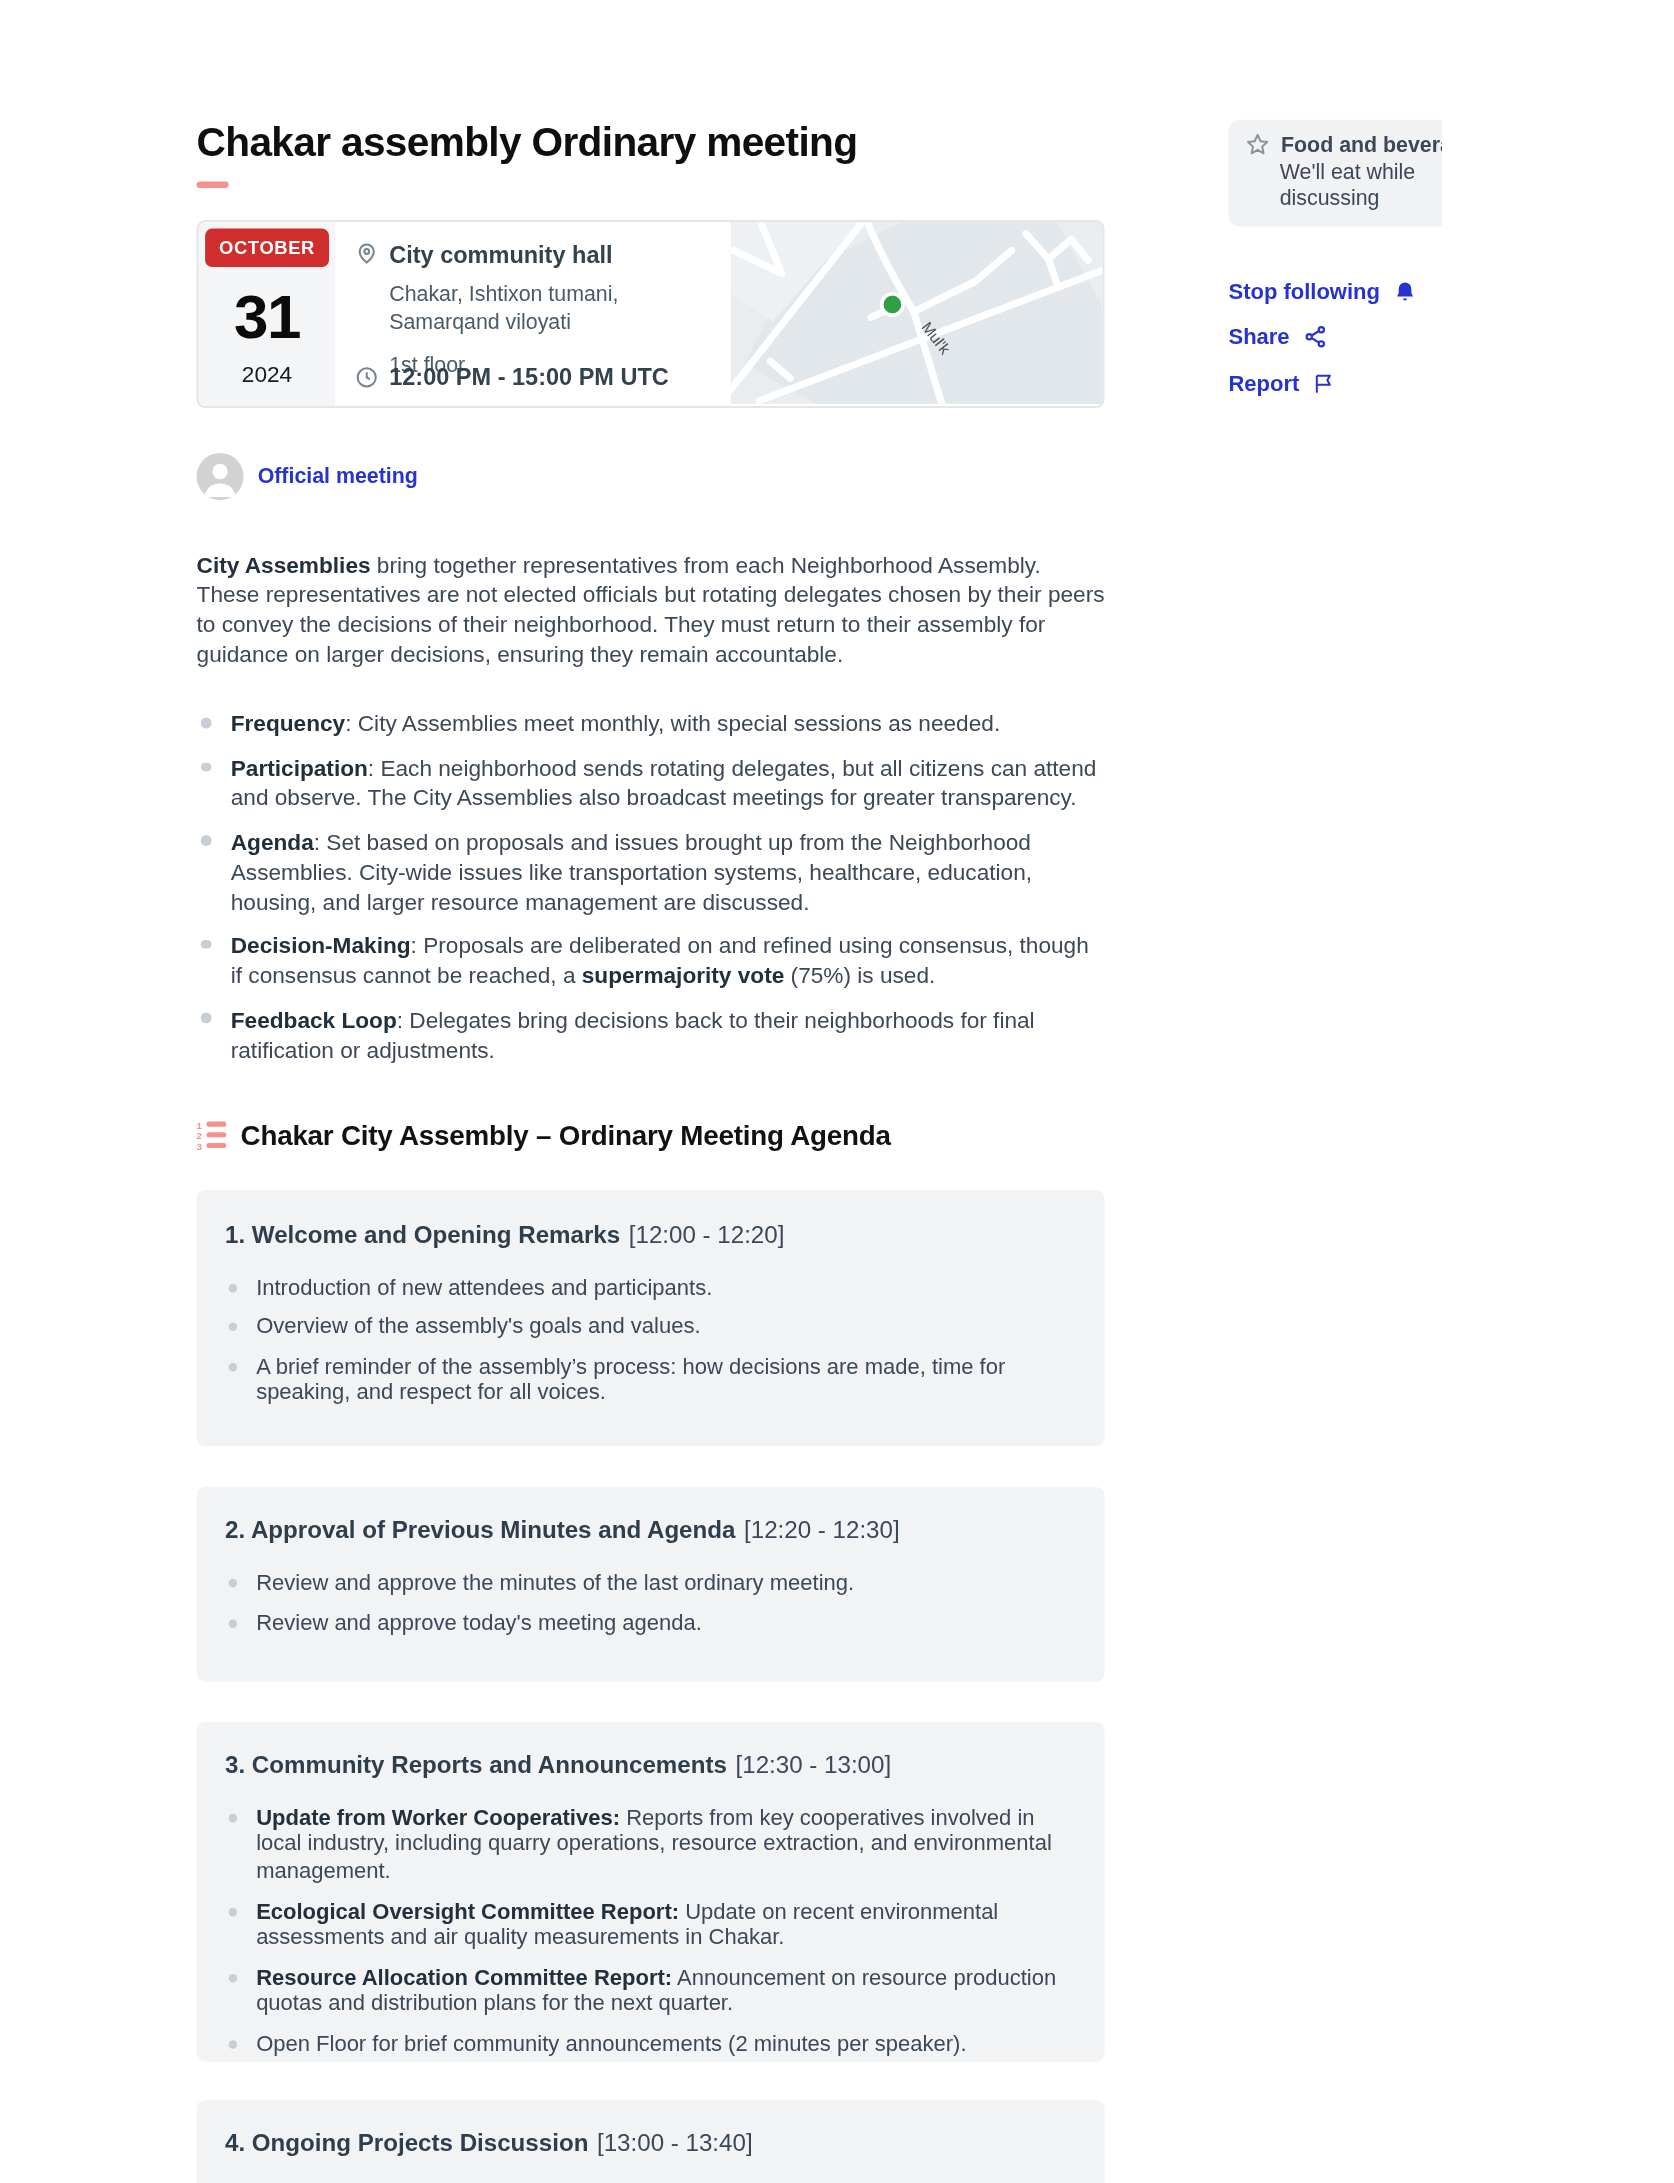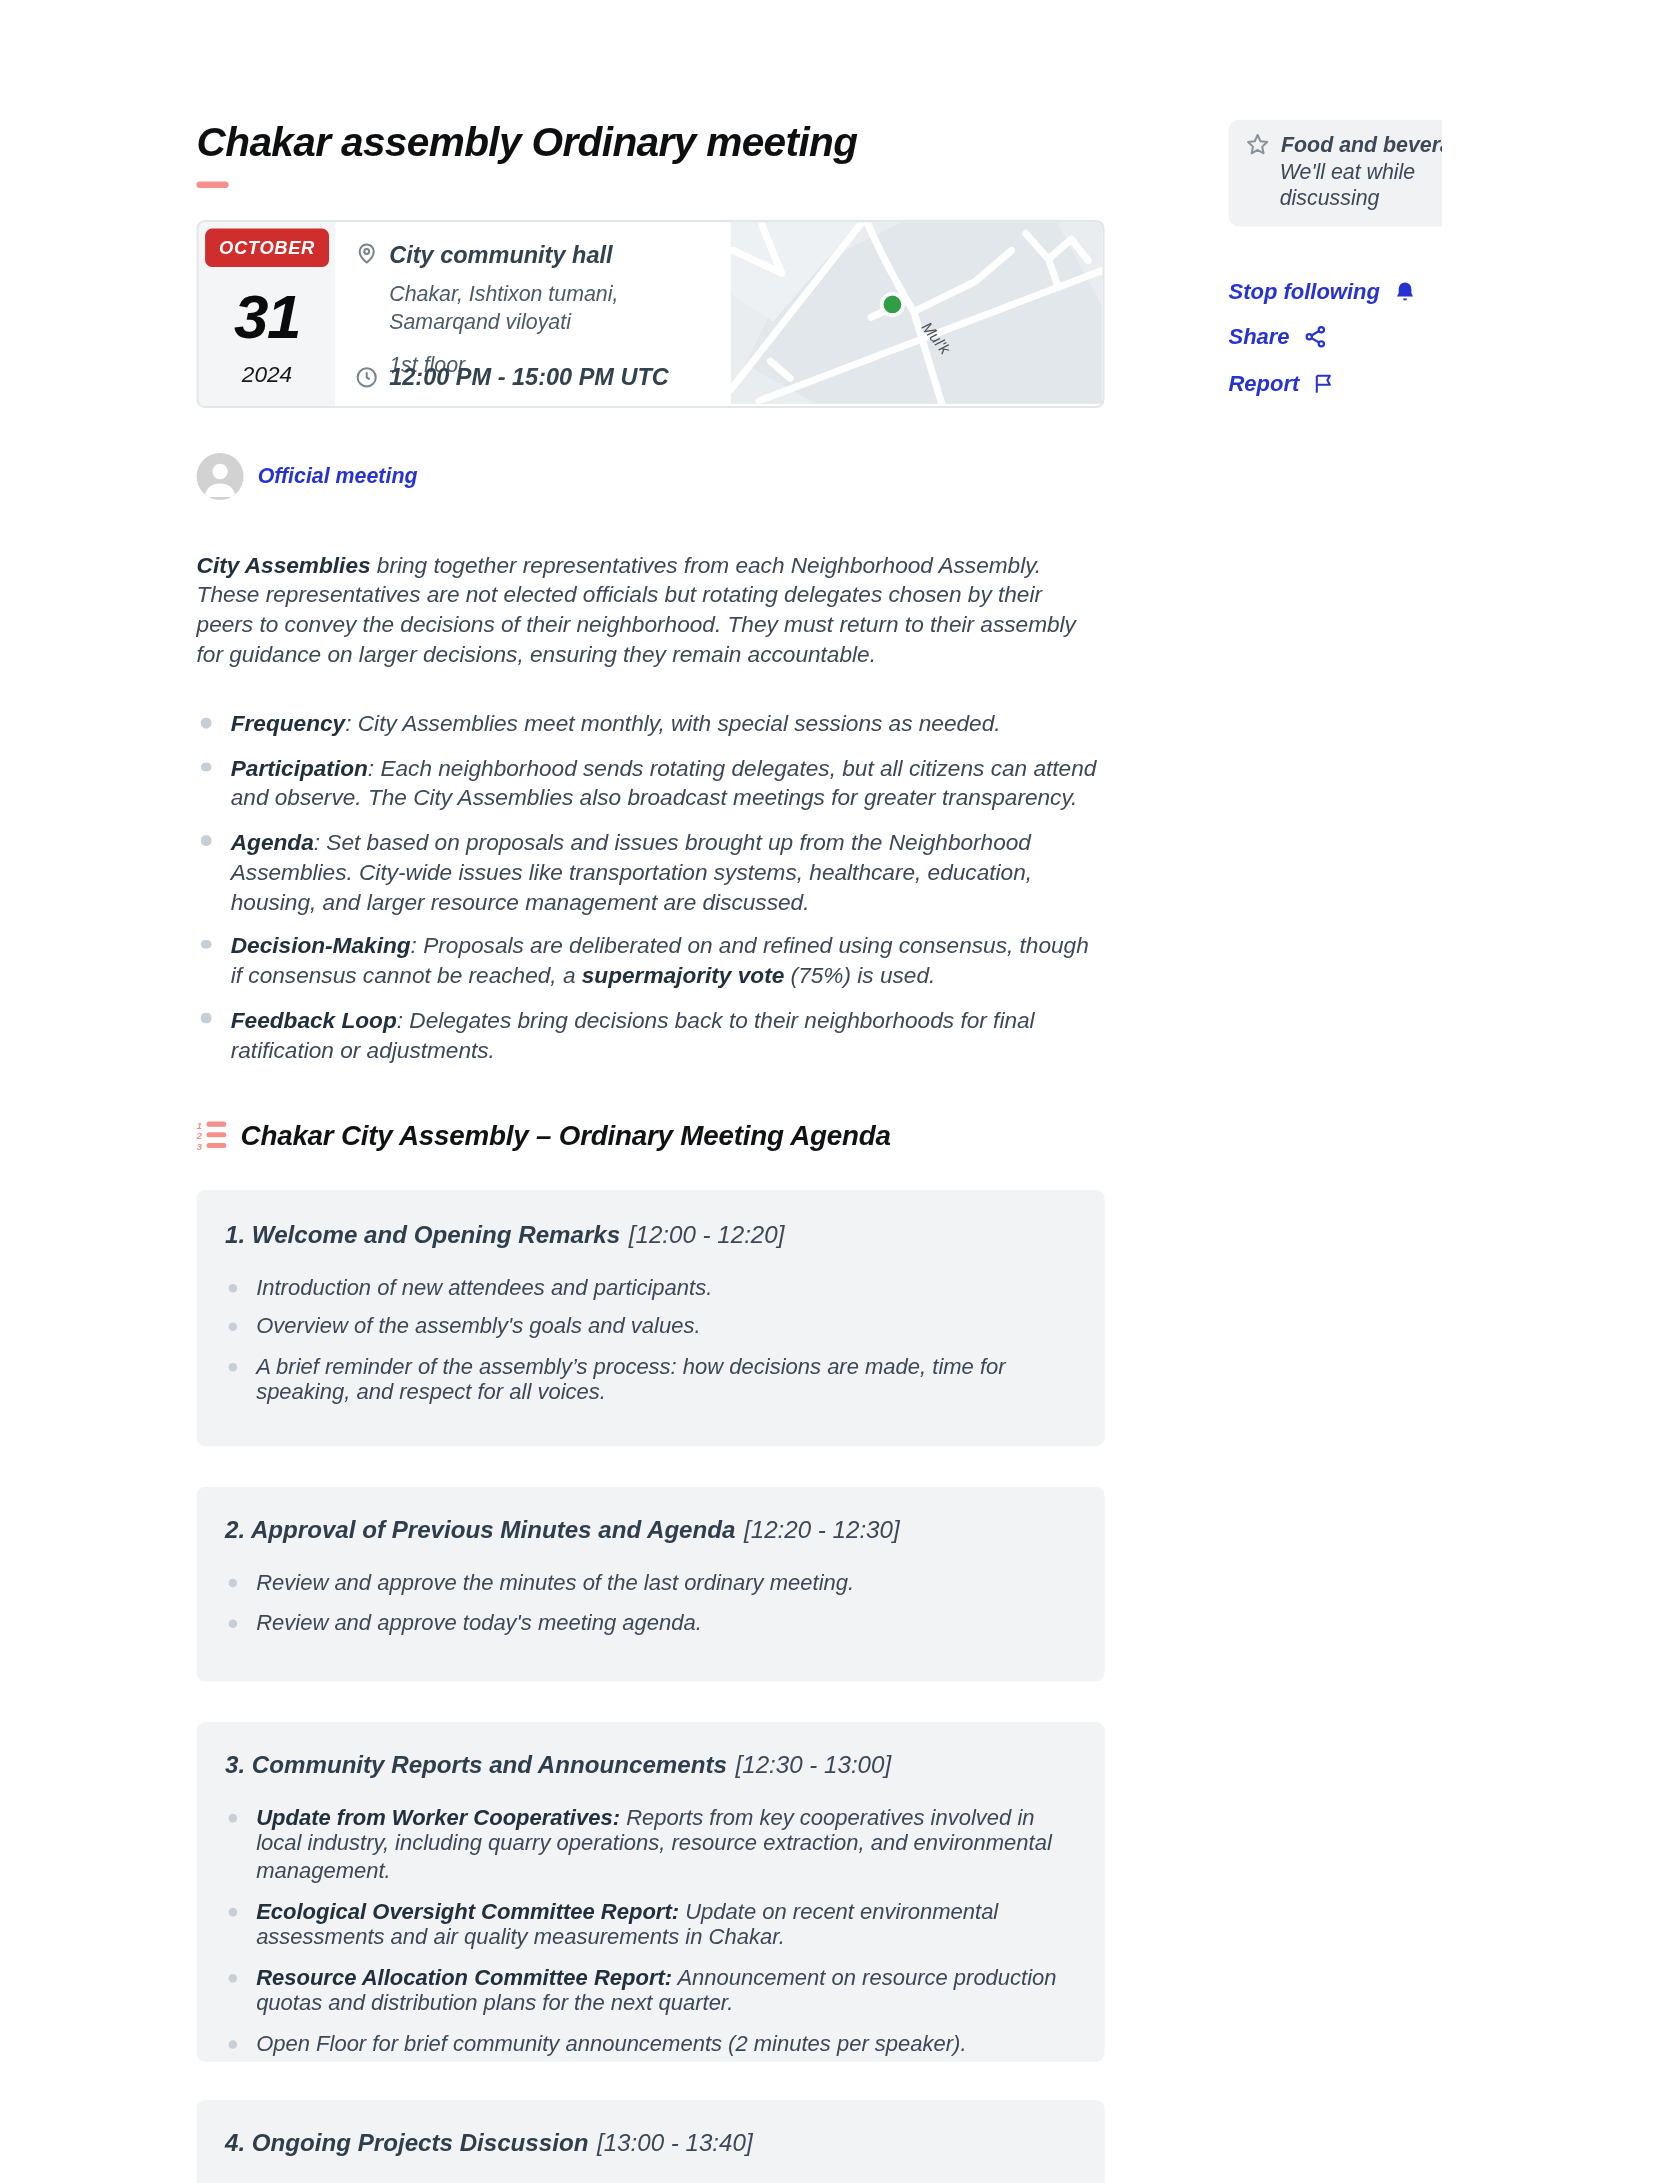--- a/index.html
+++ b/index.html
@@ -1,16 +1,16 @@
 <!DOCTYPE html>
 <html style="font-size:10.6px"><head>
 <meta charset="utf-8">
 <style>
   html,body{margin:0;padding:0;background:#fff;}
-  .scale-wrap{width:1442px;height:2183px;overflow:hidden;position:relative;background:#fff;font-style:italic;}
+  .scale-wrap{width:1442px;height:2183px;overflow:hidden;position:relative;background:#fff;}
   .page{width:784px;height:1022px;position:relative;background:#fff;
         transform:scale(2.136441);transform-origin:0 0;
         font-family:"Liberation Sans","DejaVu Sans",sans-serif;color:#3C4858;}
   .main{position:absolute;left:92px;top:0;width:425px;}
   .sidebar{position:absolute;left:575px;top:0;width:130px;}
 
   
   h1.title{margin:56px 0 0;font-size:19px;line-height:22.6px;font-weight:bold;color:#0e0f11;letter-spacing:-0.3px;}
   .title-bar{width:14.6px;height:3.3px;border-radius:2px;background:#f5908c;margin-top:6px;}
 

